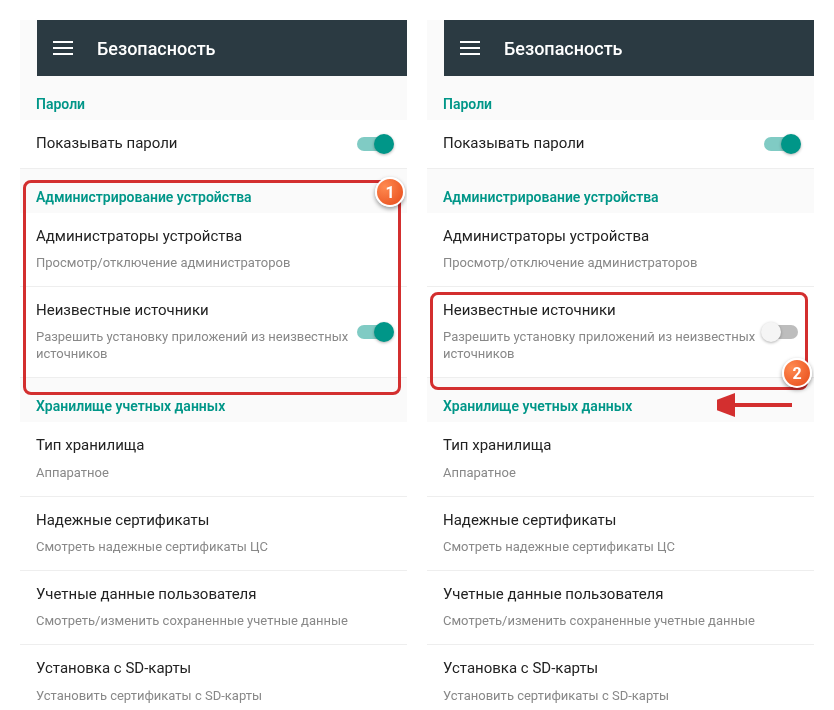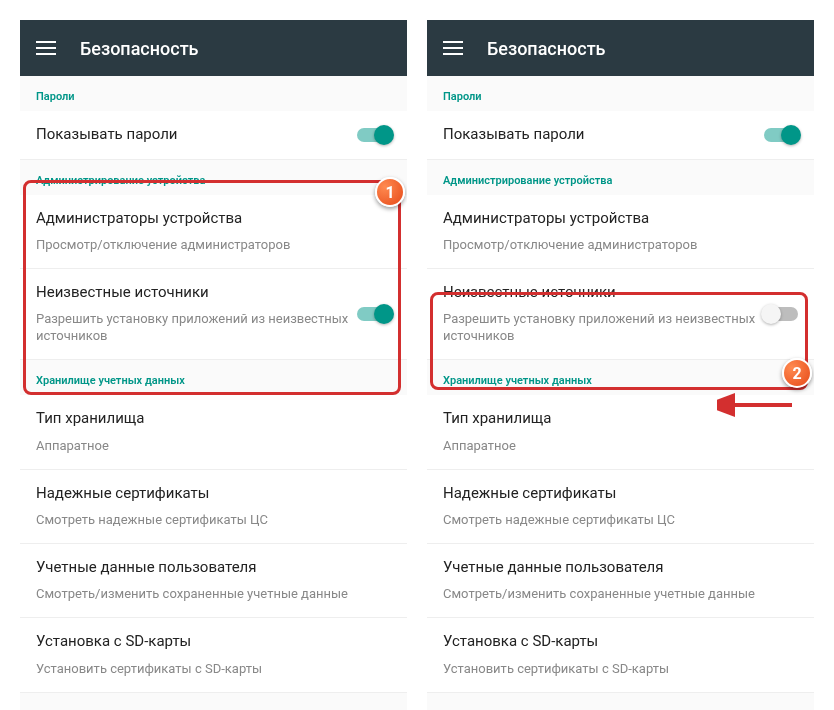--- a/index.html
+++ b/index.html
@@ -18,20 +18,21 @@
       position: relative;
       overflow: hidden;
     }
     .appbar {
       background: #2b3a42;
       color: #fff;
       height: 56px;
       display: flex;
       align-items: center;
       padding: 0 16px;
+      margin-left: 17px;
     }
     .hamburger {
       width: 20px;
       height: 14px;
       margin-right: 24px;
       display: flex;
       flex-direction: column;
       justify-content: space-between;
       cursor: pointer;
     }
@@ -40,23 +41,24 @@
       height: 2px;
       background: #fff;
       width: 100%;
     }
     .app-title {
       font-size: 18px;
       font-weight: 500;
     }
     .section-header {
       color: #009688;
-      font-size: 11px;
+      font-size: 14px;
       font-weight: 600;
       padding: 14px 16px 8px 16px;
+      margin-top: 6px;
     }
     .item {
       padding: 14px 16px;
       border-bottom: 1px solid #eee;
       display: flex;
       align-items: center;
       justify-content: space-between;
       background: #fff;
     }
     .item:last-child { border-bottom: none; }

